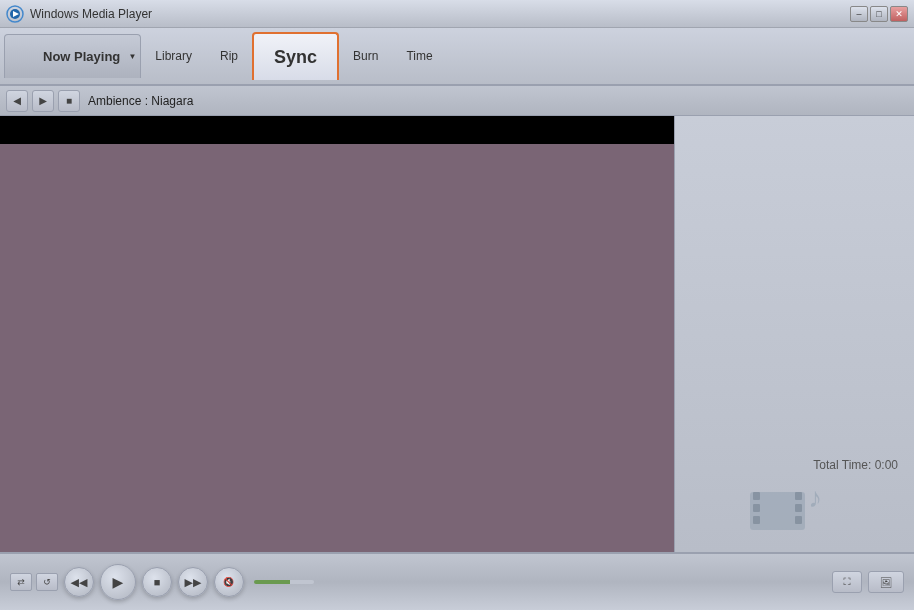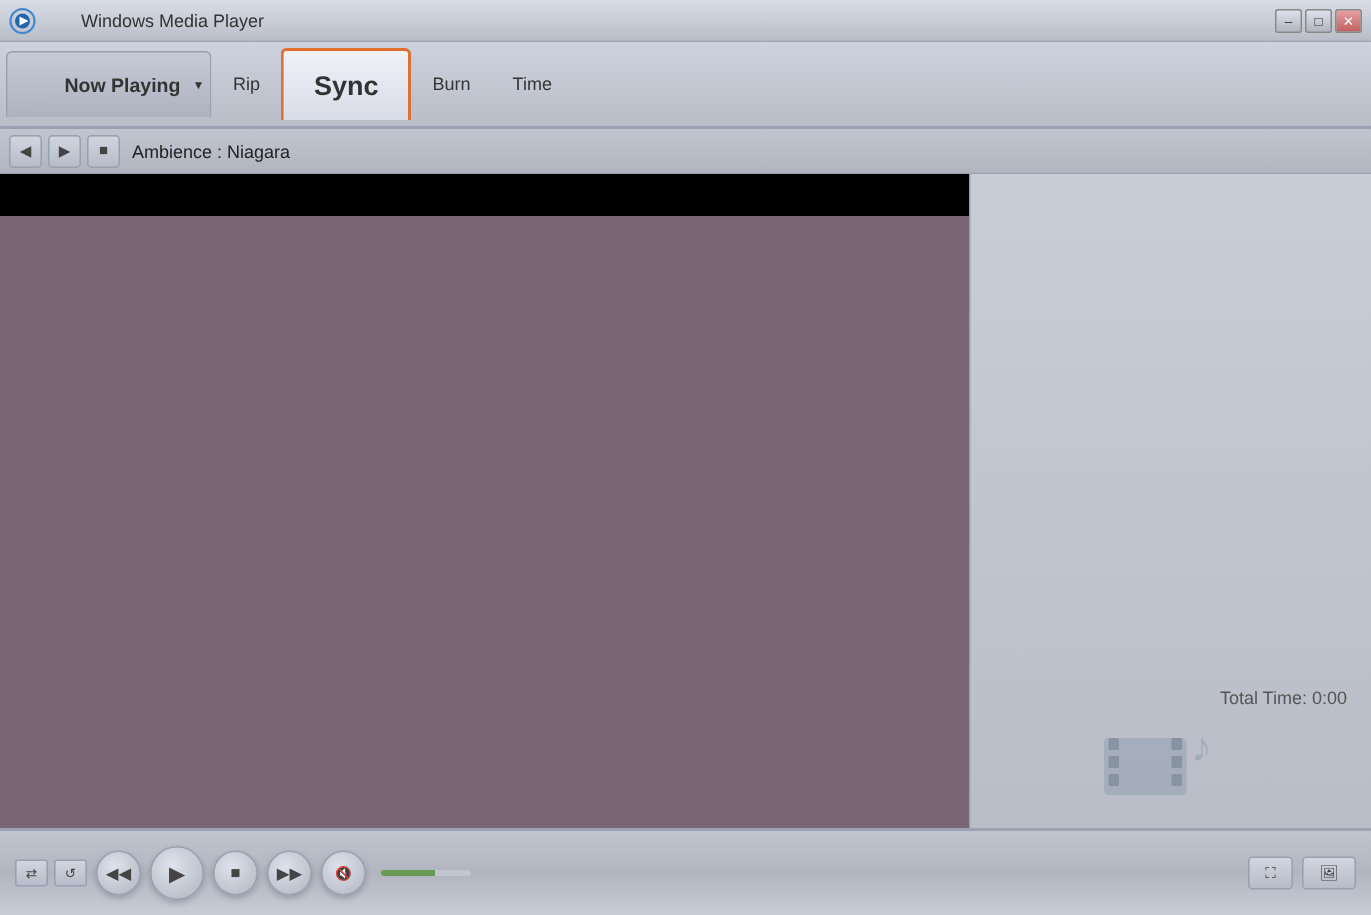--- a/index.html
+++ b/index.html
@@ -13,21 +13,20 @@
 
     
     .title-bar {
       height: 28px;
       background: linear-gradient(to bottom, #d8dde8 0%, #b8bdc8 100%);
       display: flex;
       align-items: center;
       padding: 0 6px;
       border-bottom: 1px solid #a0a5b0;
       user-select: none;
-      gap: 24px;
     }
     .title-bar-logo {
       width: 18px;
       height: 18px;
       margin-right: 6px;
       display: flex;
       align-items: center;
       justify-content: center;
     }
     .title-bar-text {
@@ -185,21 +184,21 @@
       height: 28px;
       background: #000;
     }
     .video-content {
       flex: 1;
       background: #7a6575;
     }
 
     
     .right-panel {
-      width: 268px;
+      width: 240px;
       background: linear-gradient(to bottom, #c8cdd8, #b8bdc8);
       border-left: 1px solid #9aa0af;
       display: flex;
       flex-direction: column;
       align-items: center;
       justify-content: flex-end;
       padding-bottom: 10px;
       position: relative;
     }
     .total-time {
@@ -308,20 +307,23 @@
     <div class="title-btn">–</div>
     <div class="title-btn">□</div>
     <div class="title-btn close-btn">✕</div>
   </div>
 </div>
 
 <div class="nav-area">
   <div class="nav-tab now-playing">
     <span>Now Playing</span>
     <span class="dropdown-arrow">▼</span>
+  </div>
+  <div class="nav-tab">
+    <span>Library</span>
   </div>
   <div class="nav-tab">
     <span>Rip</span>
   </div>
   <div class="nav-tab sync-tab">
     <span>Sync</span>
   </div>
   <div class="nav-tab">
     <span>Burn</span>
   </div>

